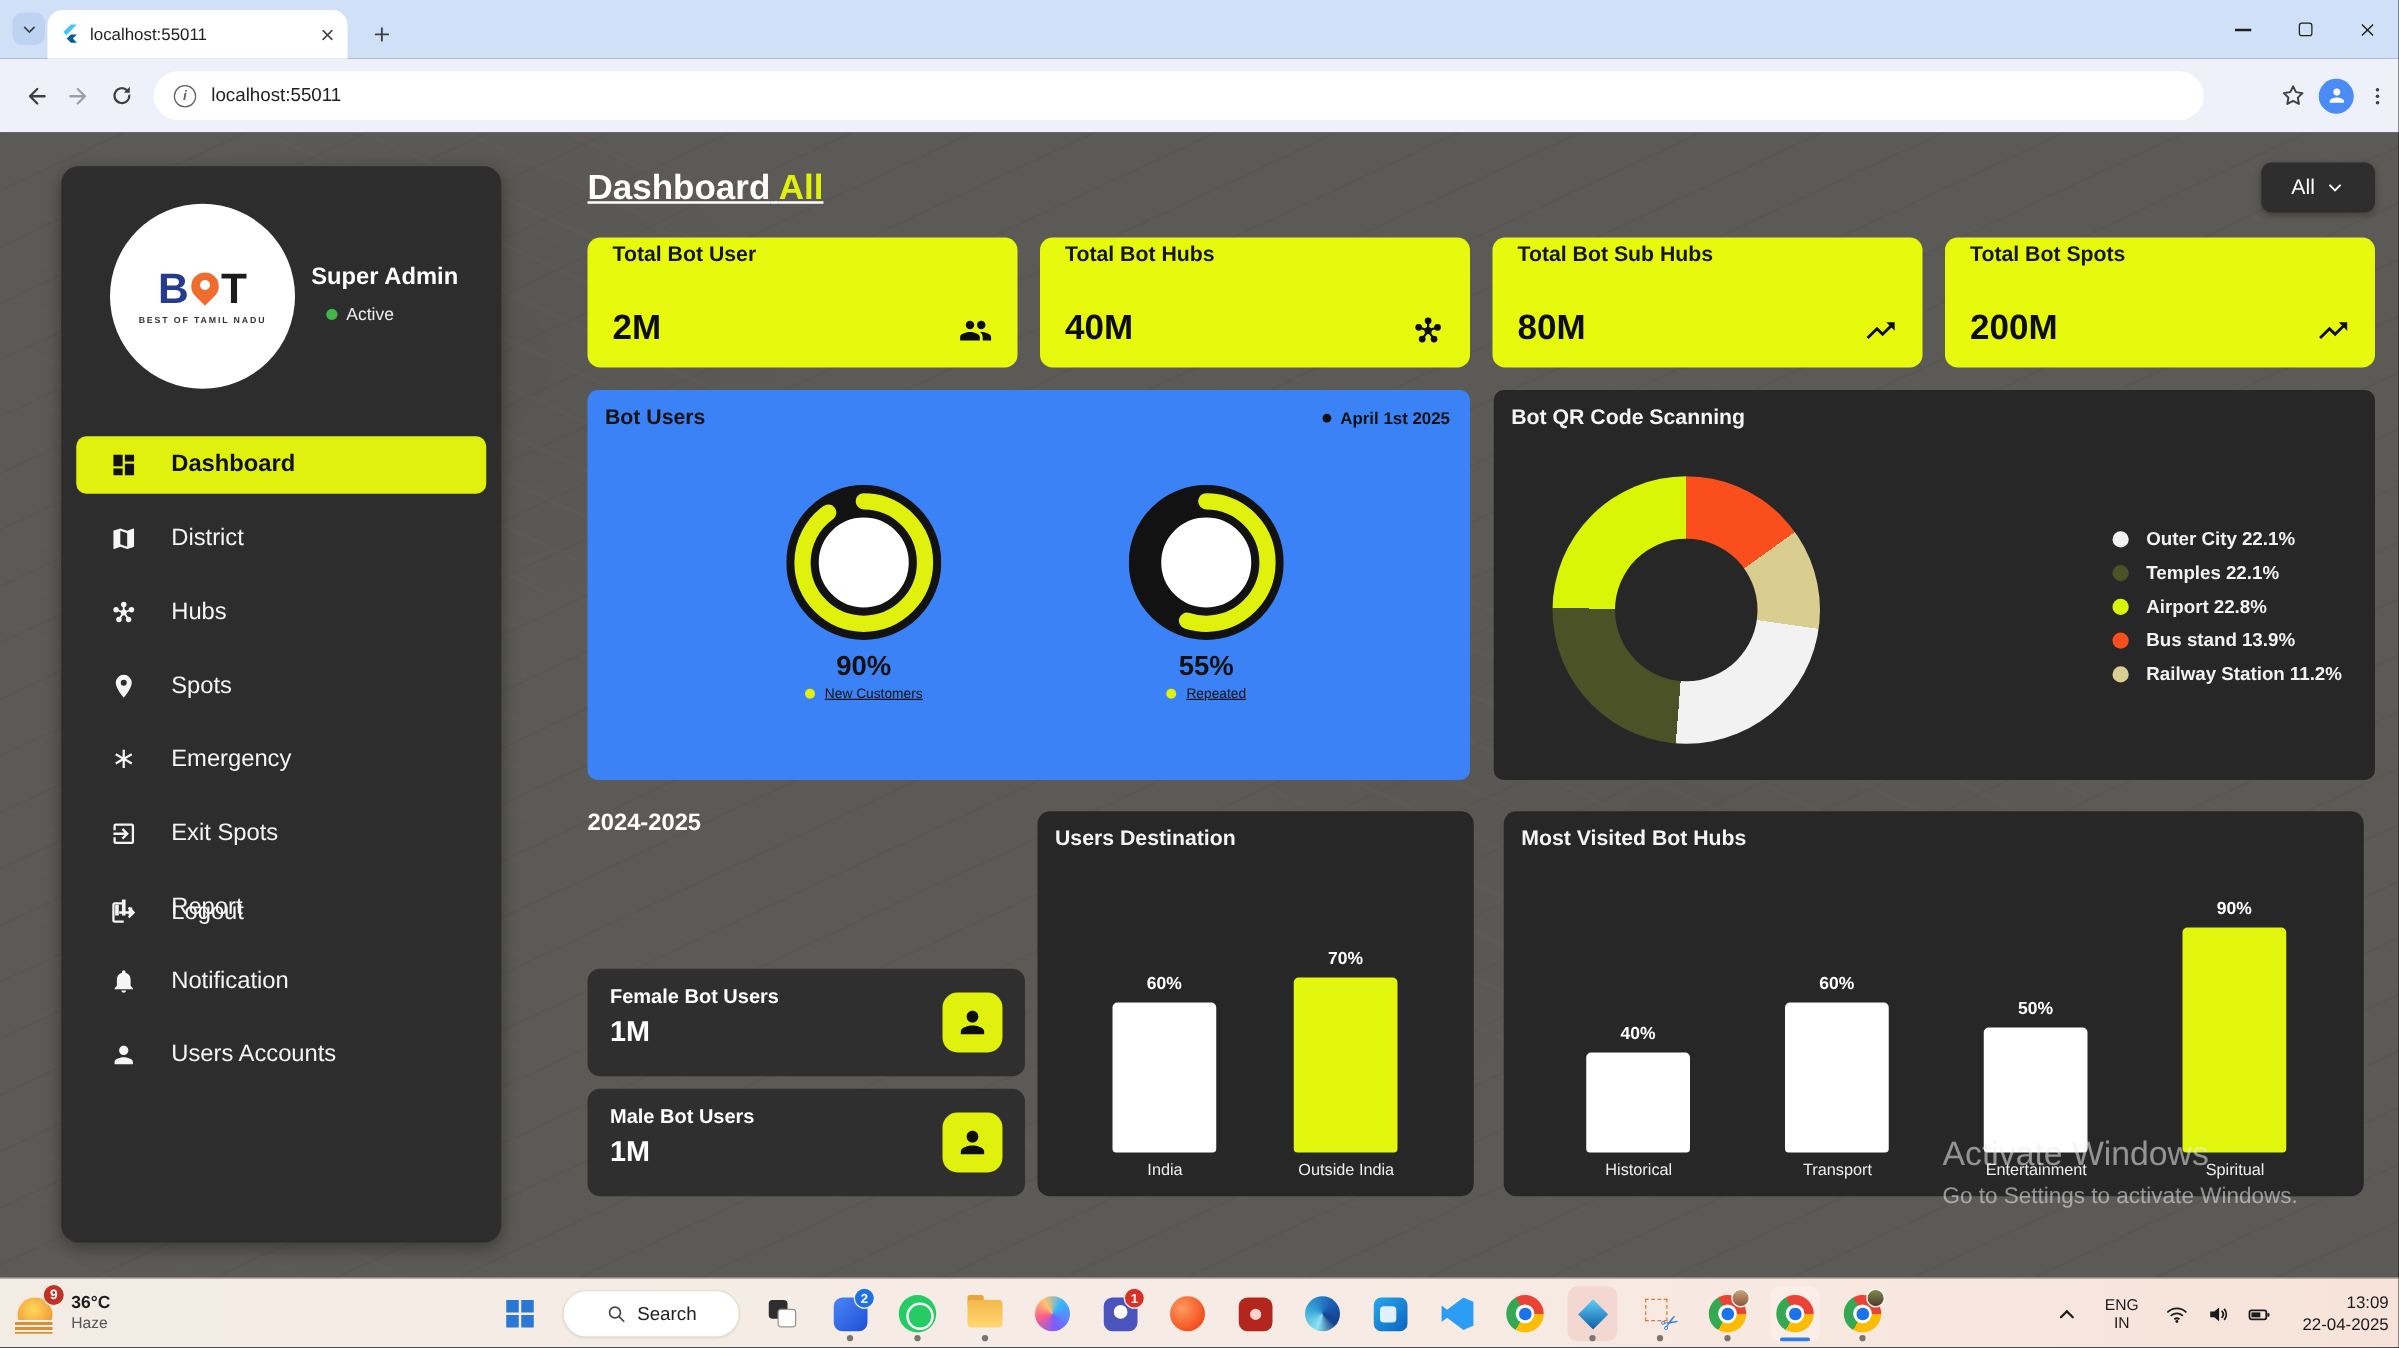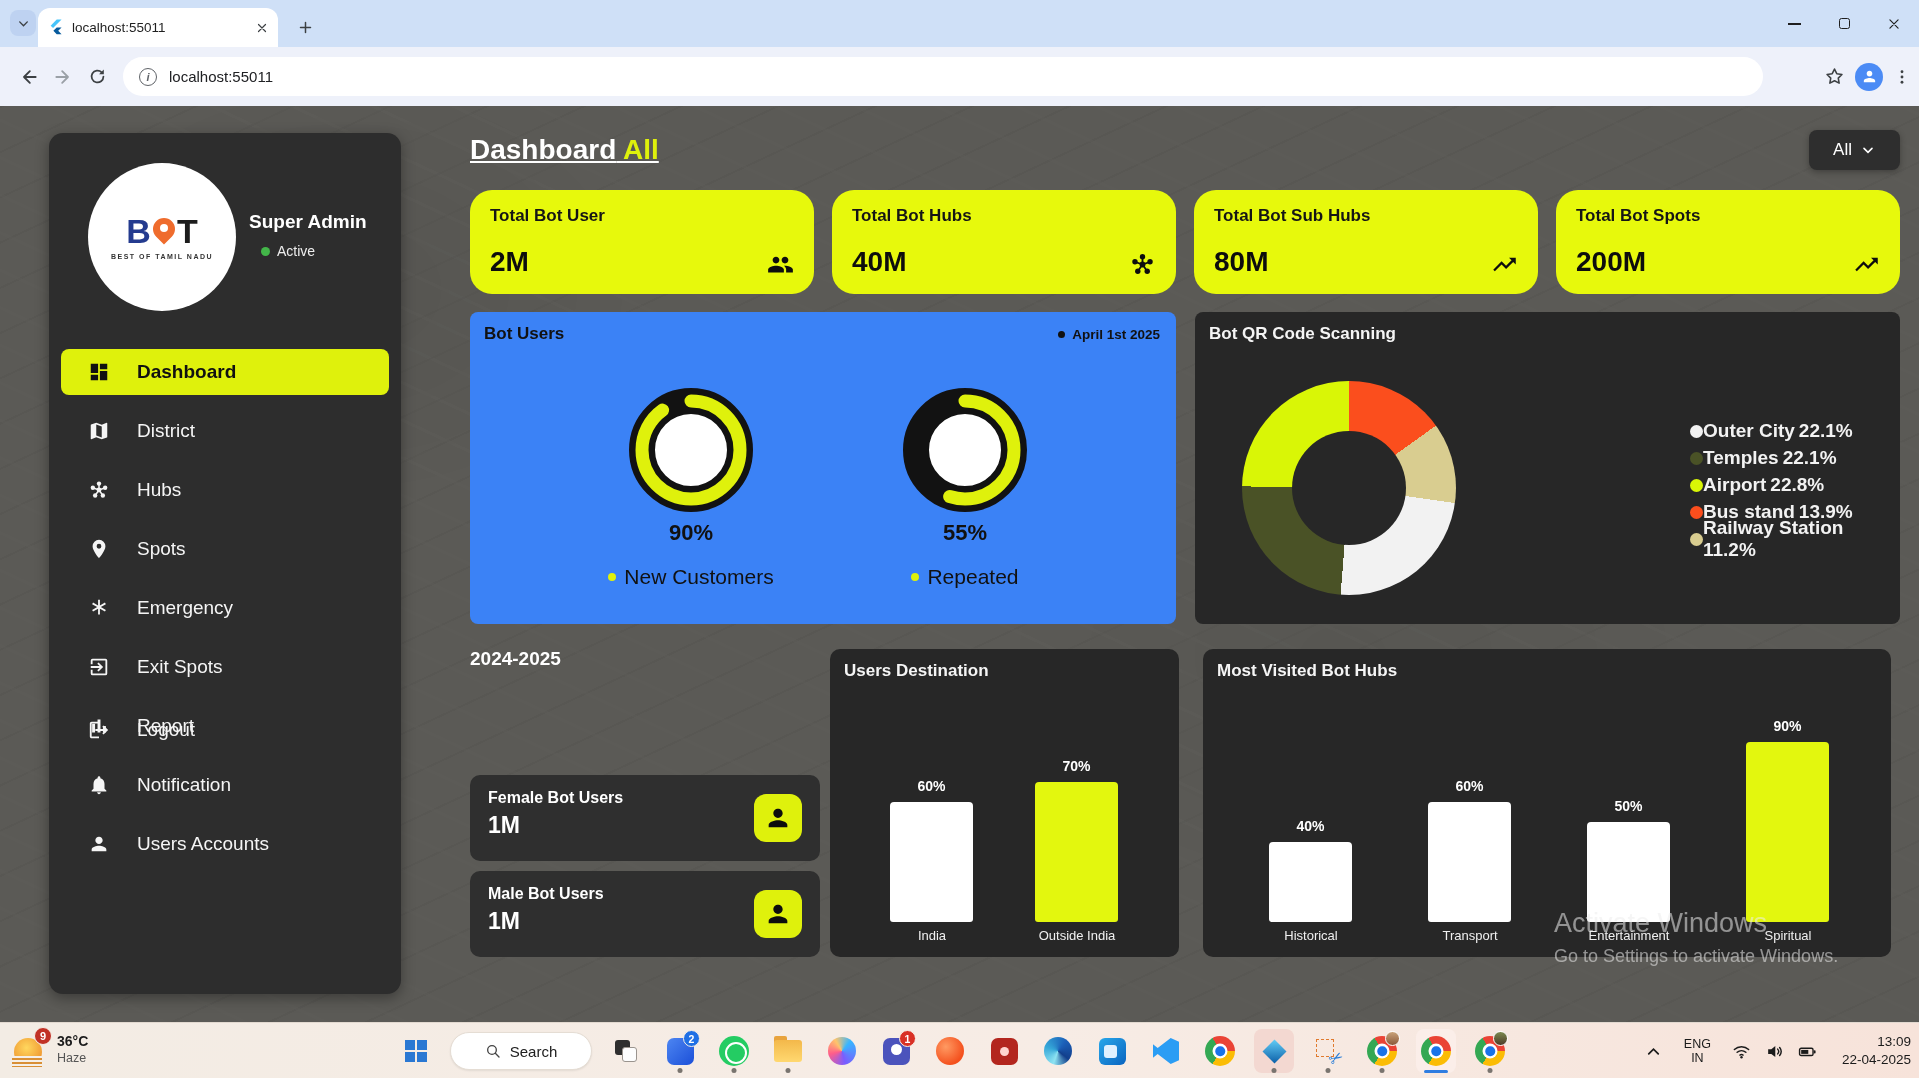--- a/index.html
+++ b/index.html
@@ -67,44 +67,44 @@
 
   
   .page-title { position:absolute; left:470px; top:134px; font-size:28px; font-weight:bold; color:#fff;text-decoration:underline; }
   .page-title .scope { color:var(--accent); }
   .filter-btn { position:absolute; left:1809px; top:130px; width:91px; height:40px; background:#2e2e2e;
                 border-radius:8px; color:#fff; font-size:17px; display:flex; align-items:center; justify-content:center; gap:8px;
                 box-shadow:0 2px 6px rgba(0,0,0,.3); }
 
   
   .stat-card { position:absolute; top:190px; width:344px; height:104px; background:var(--card-yellow);
-               border-radius:22px; padding:16px 20px; }
+               border-radius:10px; padding:4px 20px; }
   .stat-title { font-size:17px; font-weight:bold; color:#151515; }
   .stat-row { position:absolute; left:20px; right:20px; bottom:16px; display:flex; align-items:flex-end; justify-content:space-between; }
   .stat-value { font-size:28px; font-weight:800; color:#0d0d0d; }
   .stat-row svg { width:27px; height:27px; color:#0d0d0d; }
 
   
   .bot-users { position:absolute; left:470px; top:312px; width:706px; height:312px; background:#3b82f6; border-radius:8px; }
   .card-title-dark { position:absolute; left:14px; top:12px; font-size:17px; font-weight:bold; color:#111; }
   .date-label { position:absolute; right:16px; top:15px; display:flex; align-items:center; gap:7px;
                 font-size:13.5px; font-weight:bold; color:#111; }
   .date-dot { width:7px; height:7px; border-radius:50%; background:#111; }
   .donut-group { position:absolute; top:76px; width:280px; display:flex; flex-direction:column; align-items:center; }
   .donut-pct { margin-top:8px; font-size:22px; font-weight:bold; color:#111; }
-  .donut-cap { margin-top:19px; display:flex; align-items:center; gap:8px; font-size:21px; color:#111; }
+  .donut-cap { margin-top:3px; display:flex; align-items:center; gap:8px; font-size:11px; color:#111;text-decoration:underline; }
   .cap-dot { width:8px; height:8px; border-radius:50%; background:var(--accent); }
 
   
   .qr-card { position:absolute; left:1195px; top:312px; width:705px; height:312px; background:var(--panel); border-radius:8px; }
   .card-title-light { position:absolute; left:14px; top:12px; font-size:17px; font-weight:bold; color:#f5f5f5; }
   .qr-donut { position:absolute; left:47px; top:69px; width:214px; height:214px; border-radius:50%; }
   .qr-hole { position:absolute; left:50px; top:50px; width:114px; height:114px; border-radius:50%; background:var(--panel); }
   .qr-legend { position:absolute; left:495px; top:112px; display:flex; flex-direction:column; gap:13px; }
-  .legend-row { display:flex; align-items:center; font-size:19px; font-weight:bold; color:#f2f2f2; height:14px; }
+  .legend-row { display:flex; align-items:center; gap:14px; font-size:15px; font-weight:bold; color:#f2f2f2; height:14px; }
   .legend-dot { width:13px; height:13px; border-radius:50%; flex:none; }
   .legend-row .gap { display:inline-block; width:4px; }
 
   
   .year-heading { position:absolute; left:470px; top:648px; font-size:19px; font-weight:bold; color:#fff; }
   .year-card { position:absolute; left:470px; width:350px; height:86px; background:var(--panel2); border-radius:10px; padding:14px 18px; }
   .year-title { font-size:16px; font-weight:bold; color:#fff; }
   .year-value { font-size:23px; font-weight:bold; color:#fff; margin-top:5px; }
   .year-icon-tile { position:absolute; right:18px; top:19px; width:48px; height:48px; border-radius:12px;
                     background:var(--accent); display:flex; align-items:center; justify-content:center; }

